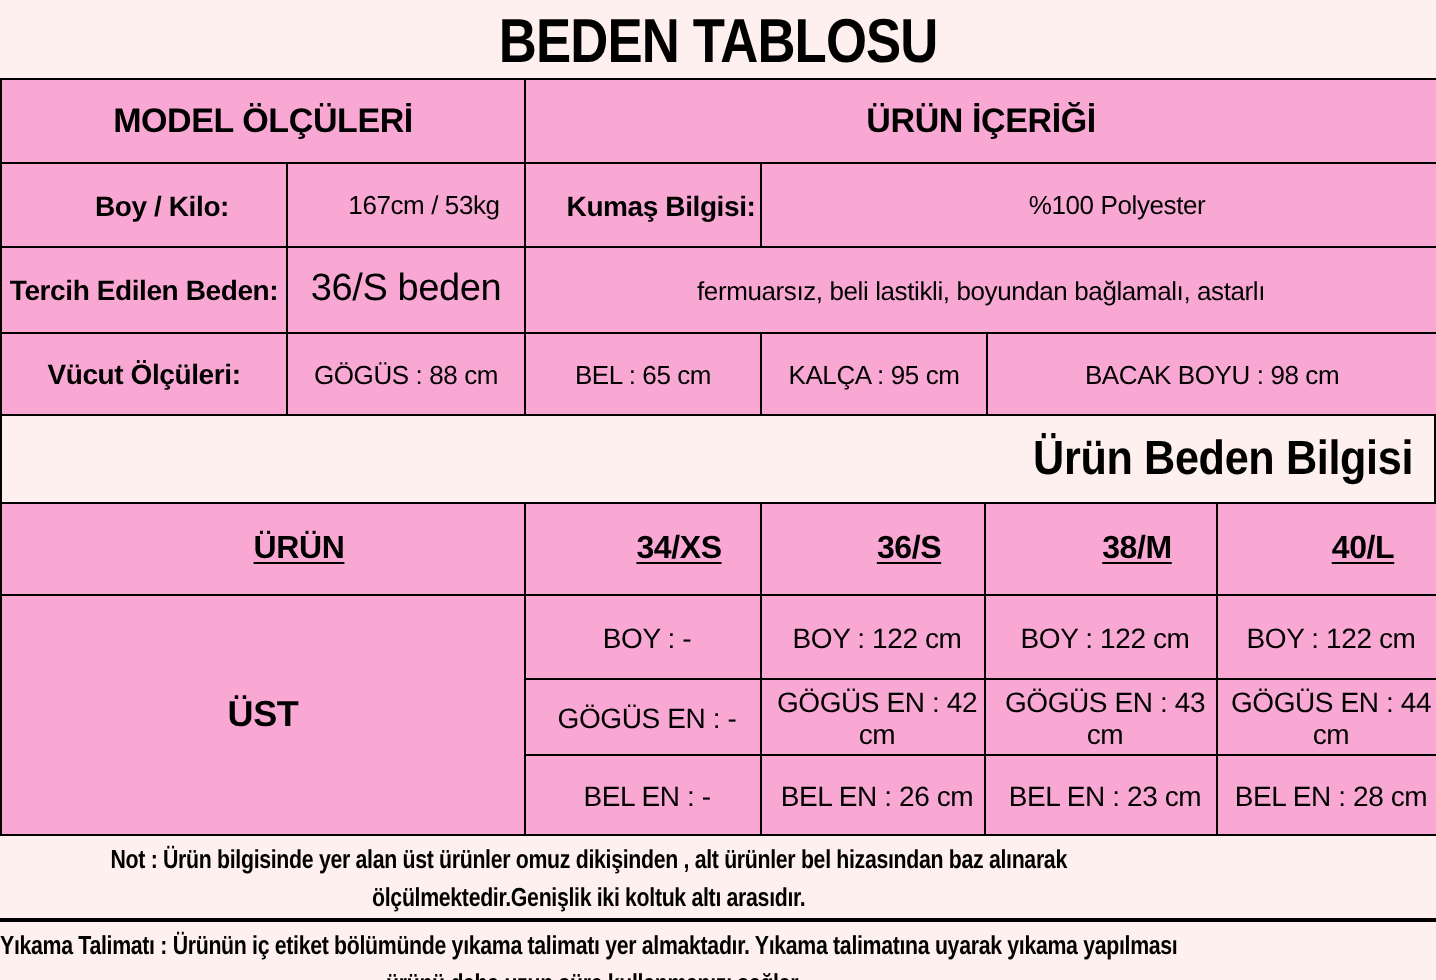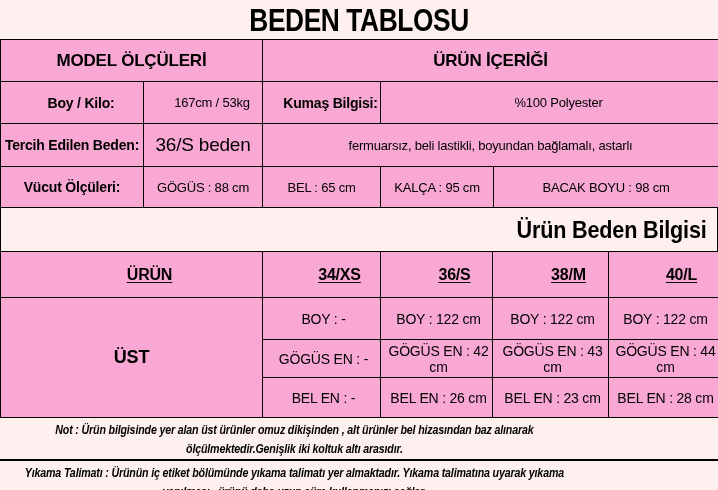--- a/index.html
+++ b/index.html
@@ -75,21 +75,20 @@
   .scell {
     font-size:14px;
     text-align:center;
     padding-left:4px !important;
   }
   
   .note {
     height:41px;
     display:flex; align-items:center;
     overflow:visible;
-    font-style:italic;
   }
   .note-not { border-bottom:2.5px solid #000; }
   .note-inner {
     width:876px;
     transform:scaleX(0.82);
     transform-origin:0 50%;
     font-size:13px; font-weight:bold;
     line-height:19px;
     text-align:center;
   }

